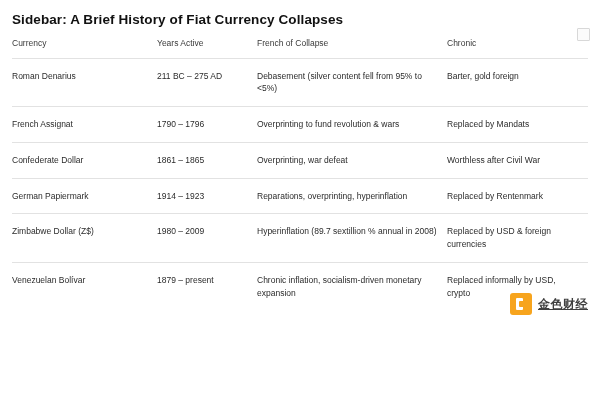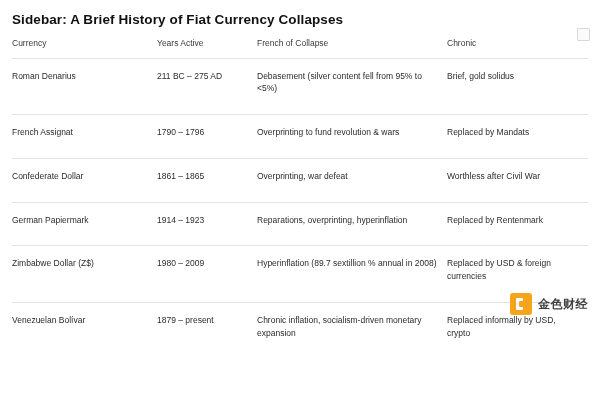--- a/index.html
+++ b/index.html
@@ -43,21 +43,21 @@
     padding: 0 8px 8px 0;
     vertical-align: top;
     line-height: 1.35;
     margin-left: 13px;
   }
   table.collapse-table td {
     text-align: left;
     font-size: 8.5px;
     font-weight: normal;
     color: #2b2b2b;
-    padding: 11px 8px 19px 0;
+    padding: 11px 8px 11px 0;
     vertical-align: top;
     line-height: 1.5;
     border-top: 1px solid #e2e2e2;
   }
   .col-0 { width: 145px; }
   .col-1 { width: 100px; }
   .col-2 { width: 190px; }
   .col-3 { width: 141px; }
 
   
@@ -108,20 +108,21 @@
     background: #f7a41d;
     border-radius: 1px;
     z-index: 2;
   }
   .wm-text {
     font-size: 12px;
     color: #3f3f3f;
     font-weight: bold;
     letter-spacing: 0.5px;
     font-family: "DejaVu Sans", sans-serif;
+    text-decoration: underline;
   }
 </style>
 </head>
 <body>
 
 <div class="page">
 
   <div class="title">Sidebar: A Brief History of Fiat Currency Collapses</div>
 
   <div class="corner-mark"></div>
@@ -139,21 +140,21 @@
         <th>Years Active</th>
         <th>French of Collapse</th>
         <th>Chronic</th>
       </tr>
     </thead>
     <tbody>
       <tr>
         <td>Roman Denarius</td>
         <td>211 BC – 275 AD</td>
         <td>Debasement (silver content fell from 95% to &lt;5%)</td>
-        <td>Brief, gold solidus</td>
+        <td>Barter, gold foreign</td>
       </tr>
       <tr>
         <td>French Assignat</td>
         <td>1790 – 1796</td>
         <td>Overprinting to fund revolution &amp; wars</td>
         <td>Replaced by Mandats</td>
       </tr>
       <tr>
         <td>Confederate Dollar</td>
         <td>1861 – 1865</td>

